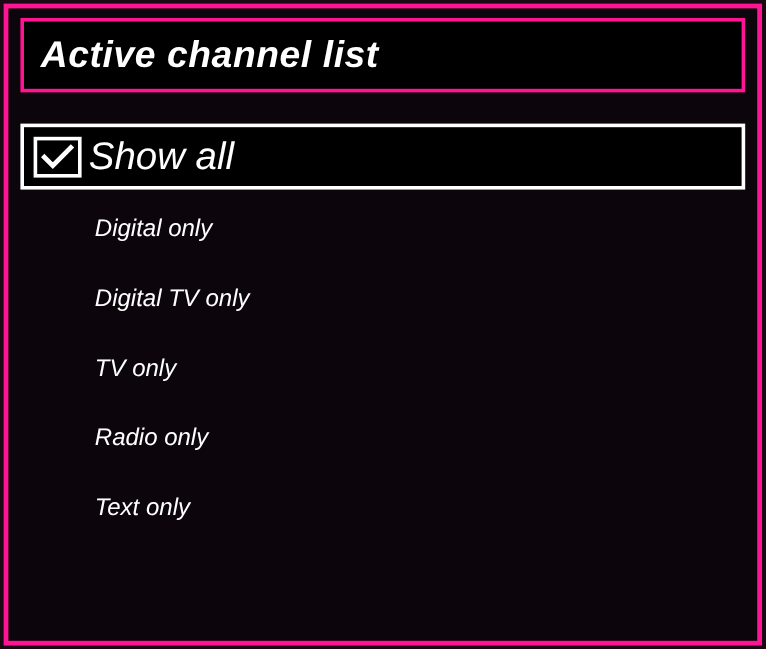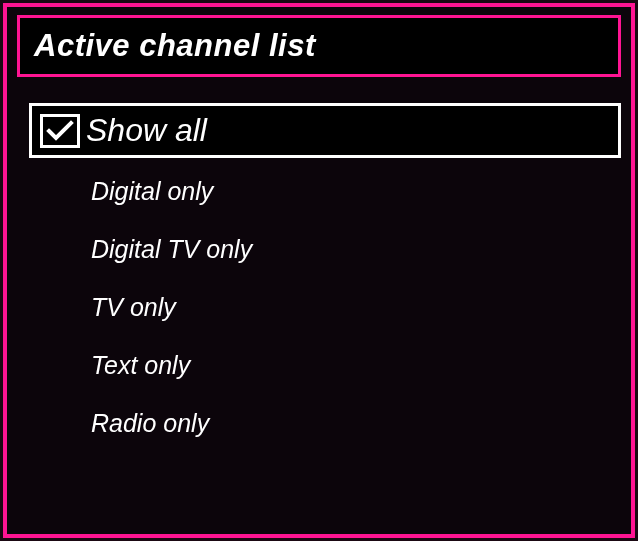--- a/index.html
+++ b/index.html
@@ -37,21 +37,20 @@
     .title-text {
       color: #fff;
       font-size: 31px;
       font-weight: bold;
       font-style: italic;
       letter-spacing: 0.5px;
     }
     
     .list-container {
       padding: 26px 10px 10px 10px;
-      margin-left: 12px;
     }
     
     .list-item {
       display: flex;
       align-items: center;
       padding: 6px 8px;
       margin-bottom: 8px;
       min-height: 50px;
     }
     
@@ -76,21 +75,21 @@
       flex-shrink: 0;
     }
     
     .checkbox svg {
       width: 30px;
       height: 26px;
     }
     
     .item-label {
       color: #fff;
-      font-size: 25px;
+      font-size: 20px;
       font-weight: normal;
       font-style: italic;
     }
     
     .list-item.selected .item-label {
       font-size: 32px;
     }
   </style>
 </head>
 <body>
@@ -118,23 +117,23 @@
 
     <div class="list-item">
       <span class="item-label">Digital TV only</span>
     </div>
 
     <div class="list-item">
       <span class="item-label">TV only</span>
     </div>
 
     <div class="list-item">
-      <span class="item-label">Text only</span>
+      <span class="item-label">Radio only</span>
     </div>
 
     <div class="list-item">
-      <span class="item-label">Radio only</span>
+      <span class="item-label">Text only</span>
     </div>
 
 
   </div>
 
 </div>
 
 </body></html>

